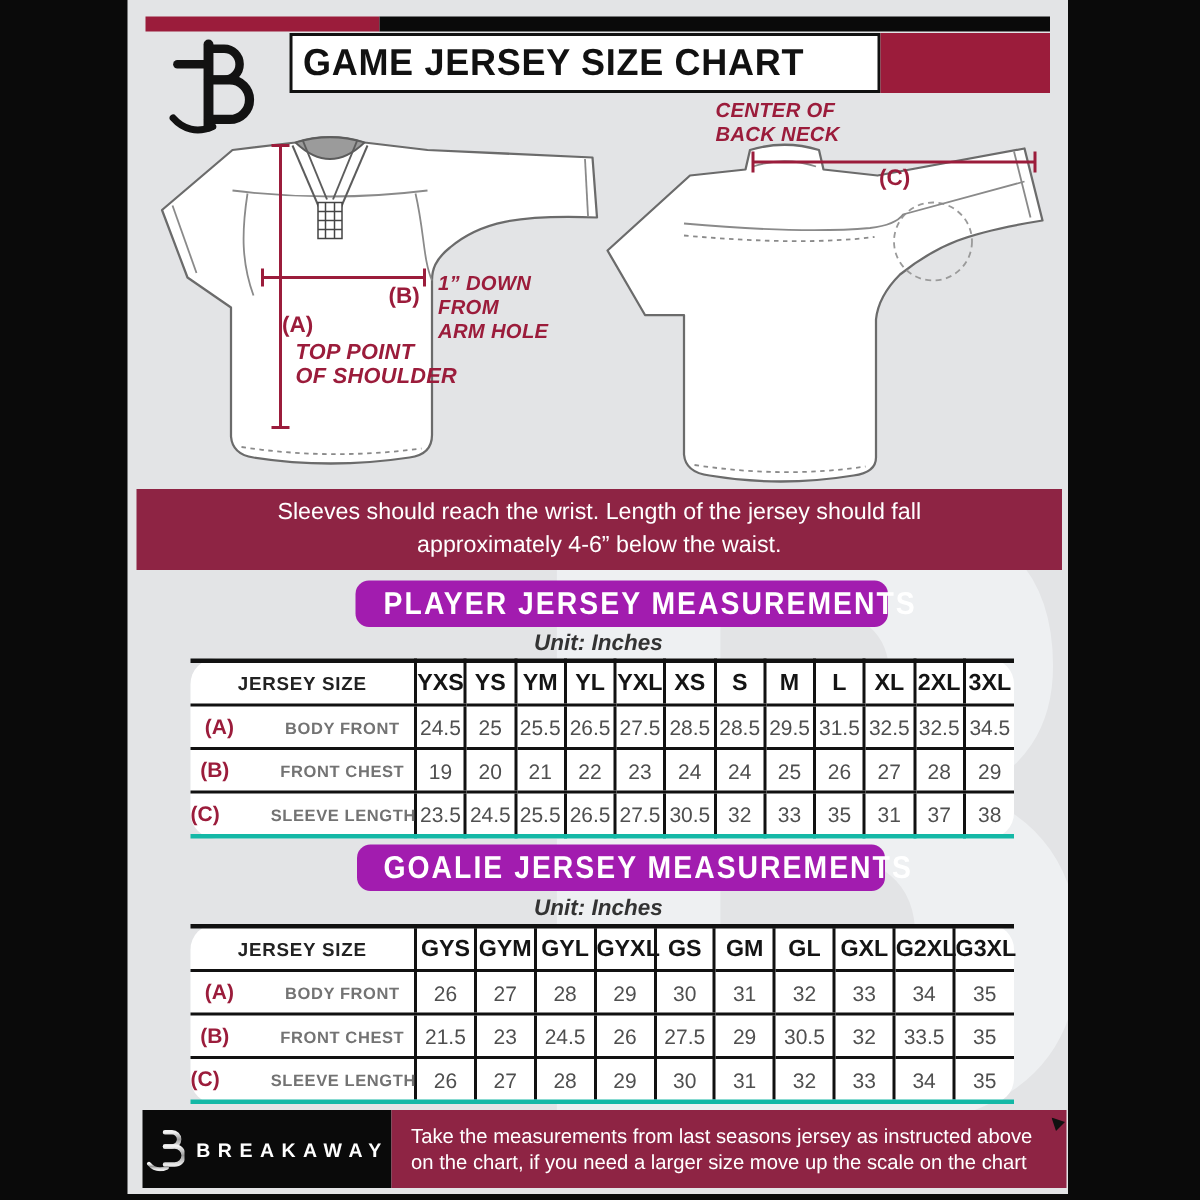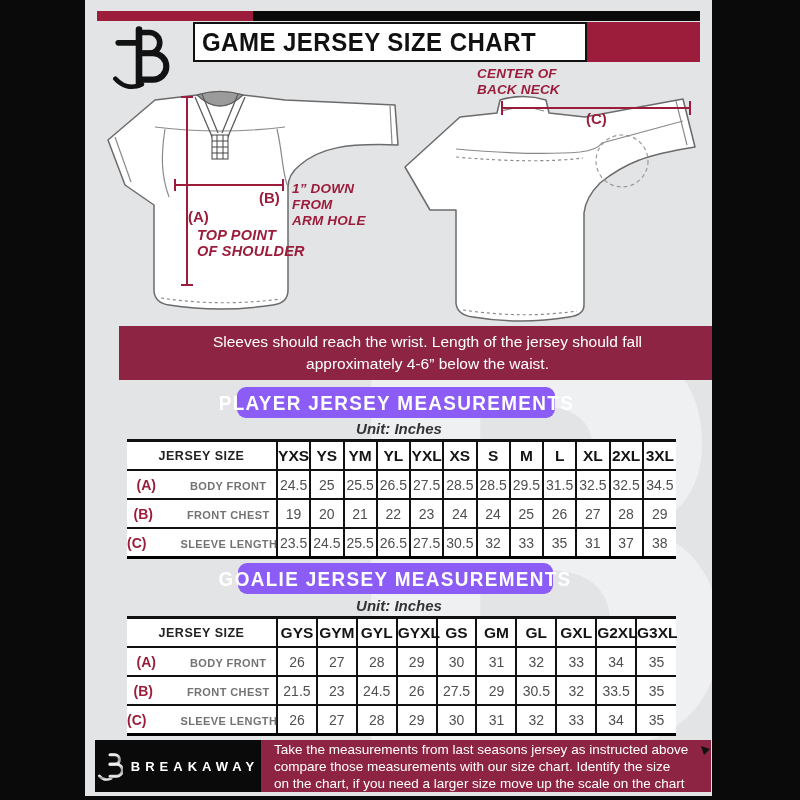--- a/index.html
+++ b/index.html
@@ -21,35 +21,35 @@
     transform:scaleX(.96);white-space:nowrap;}
   .title-maroon{left:587px;top:22px;width:113px;height:40px;background:#9b1c3b;}
   .logo-header{left:108px;top:24px;}
   
   .ann-key{position:absolute;z-index:3;color:#9b1c3b;font-weight:800;font-size:15px;}
   .ann-text{position:absolute;z-index:3;color:#9b1c3b;font-weight:700;font-style:italic;
     font-size:13.5px;line-height:16px;letter-spacing:.2px;}
   
   .note-banner{left:91px;top:326px;width:617px;height:54px;background:#8e2444;
     display:flex;flex-direction:column;align-items:center;justify-content:center;
-    color:#fff;font-size:15.5px;line-height:22px;margin-left:28px;}
-  
-  .pill{background:#8b5cf6;border-radius:9px;height:31px;display:flex;
-    align-items:center;justify-content:center;color:#fff;}
+    color:#fff;font-size:15.5px;line-height:22px;}
+  
+  .pill{background:#a21caf;border-radius:9px;height:31px;display:flex;
+    align-items:center;justify-content:center;color:#fff;padding-left:37px;}
   .pill-inner{font-size:21px;font-weight:800;letter-spacing:1.5px;white-space:nowrap;
     transform:scaleX(.9);}
   .pill-player{left:237px;top:387px;width:318px;}
   .pill-goalie{left:238px;top:563px;width:315px;}
   .unit{left:85px;width:628px;text-align:center;font-style:italic;font-weight:700;
     font-size:15px;color:#333;}
   .unit-player{top:420px;}
   .unit-goalie{top:597px;}
   
   table.size-table{border-collapse:collapse;table-layout:fixed;background:#fff;
-    border-top:3px solid #111;border-bottom:3px solid #000000;width:549px;}
+    border-top:3px solid #111;border-bottom:3px solid #14b8a6;width:549px;border-radius:17px;}
   table.size-table th,table.size-table td{border-bottom:2px solid #111;
     border-left:2px solid #111;padding:0;text-align:center;height:27px;}
   table.size-table th:first-child,table.size-table td:first-child{border-left:none;}
   table.size-table tr:last-child td{border-bottom:none;}
   th.size-head{font-size:15.5px;font-weight:800;color:#141414;}
   th.label-head{font-size:12.5px;font-weight:600;letter-spacing:.5px;color:#222;}
   td.val{font-size:14px;color:#4f4f4f;}
   td.label-cell{text-align:left;padding-left:26px;white-space:nowrap;}
   td.label-cell .key{color:#9b1c3b;font-weight:800;font-size:14px;margin-right:7px;}
   td.label-cell .lbl{color:#737373;font-weight:600;font-size:11px;letter-spacing:.4px;padding-left:27px;}
@@ -350,21 +350,20 @@
           <path d="M30,9 H41 a11,11 0 0 1 0,22 H30" stroke-width="7"></path>
           <path d="M30,31 H45 a14,14 0 0 1 0,28 H30" stroke-width="7"></path>
           <path d="M33,64 C22,69 12,66 5,58" stroke-width="6"></path>
         </g>
       </svg>
     </span>
     <span class="brand">BREAKAWAY</span>
   </div>
   <div class="layer footer-maroon">
       <div>Take the measurements from last seasons jersey as instructed above</div>
-      <div>compare those measurements with our size chart. Identify the size</div>
       <div>on the chart, if you need a larger size move up the scale on the chart</div>
     </div>
 
   <div class="layer cursor">
     <svg width="10" height="10" viewBox="0 0 10 10">
         <polygon points="0,0 9,3 3,9" fill="#111"></polygon>
       </svg>
   </div>
 
   <div class="frame" style="left:0;top:0;width:85px;height:800px;"></div>

